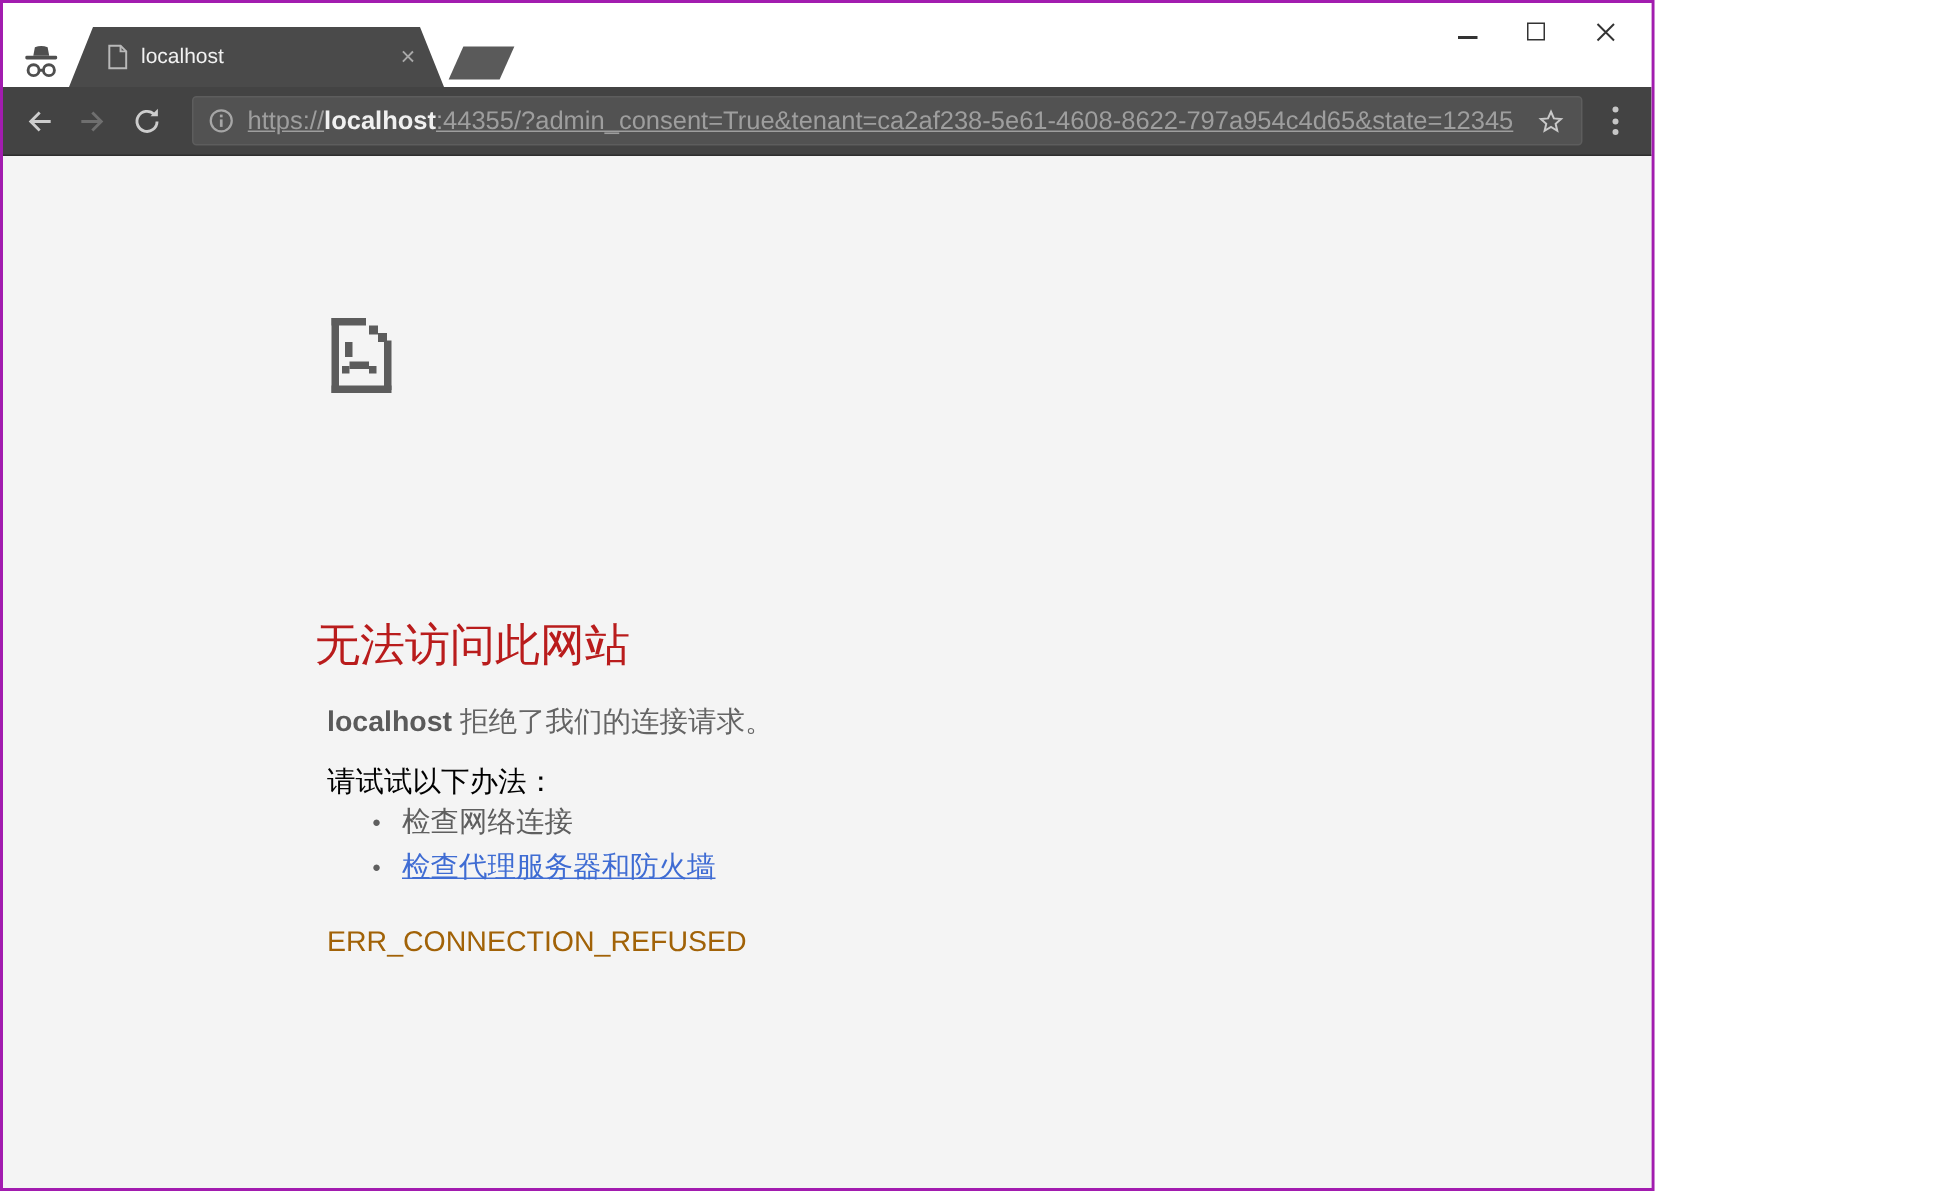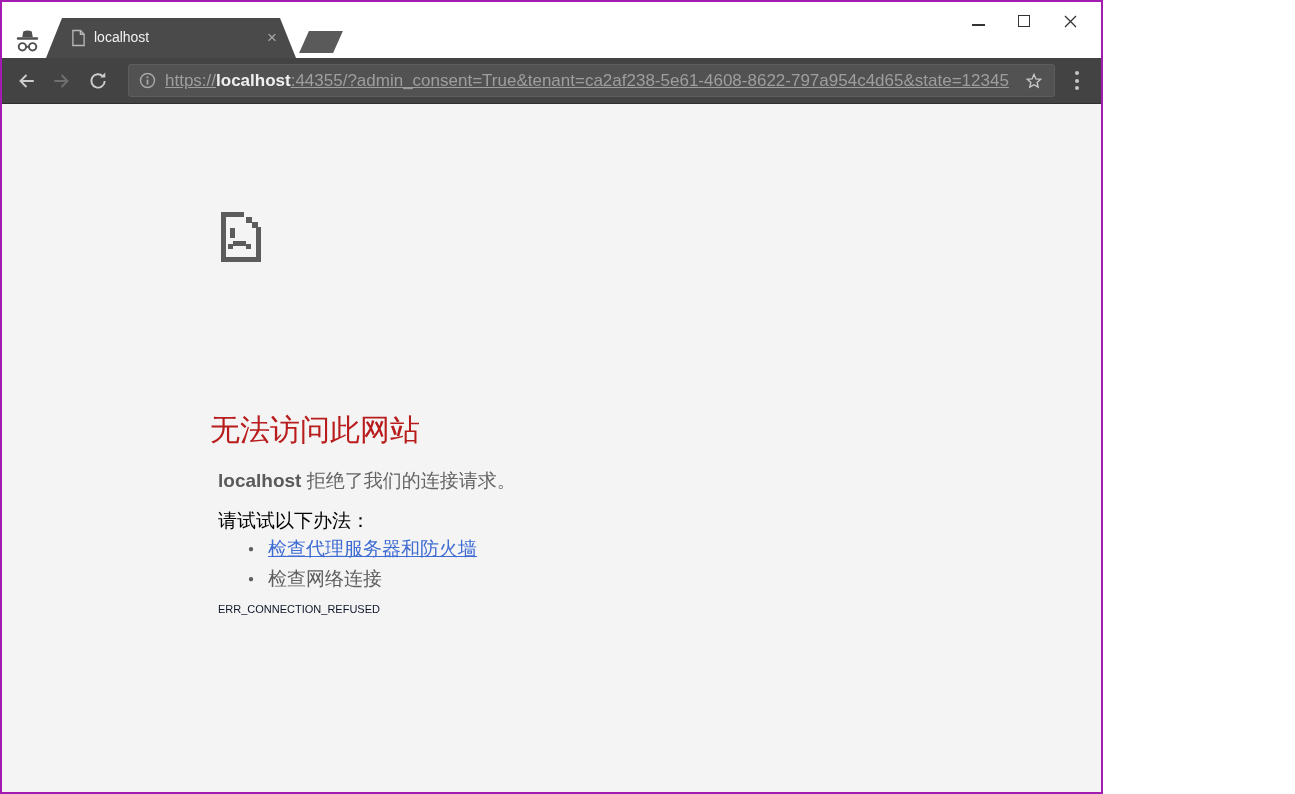--- a/index.html
+++ b/index.html
@@ -63,21 +63,21 @@
     position:absolute; left:208px; top:306px;
     font-size:30px; font-weight:400; color:#b91c1c;
   }
   .err-msg{ position:absolute; left:216px; top:364px; font-size:19px; color:#646464; }
   .err-msg b{ color:#5a5a5a; }
   .err-sugg-head{ position:absolute; left:216px; top:404px; font-size:19px; color:#000000; }
   .err-list{ position:absolute; left:216px; top:430px; list-style:none; }
   .err-list li{ position:relative; height:30px; line-height:30px; font-size:19px; color:#5f5f5f; padding-left:50px; }
   .err-list li::before{ content:"●"; position:absolute; left:30px; font-size:10px; color:#5f5f5f; }
   .err-list li a{ color:#3f6cd3; text-decoration:underline; cursor:pointer; }
-  .err-code{ position:absolute; left:216px; top:499px; font-size:11px; color:#0f172a; }
+  .err-code{ position:absolute; left:216px; top:514px; font-size:19px; color:#a16207; }
 </style>
 </head>
 <body>
 
 <div class="window">
 
   <div class="titlebar">
 
     <svg class="incognito" viewBox="0 0 28 26">
       <path d="M8.5 9 L9.6 3.2 Q14 1.2 18.4 3.2 L19.5 9 Z" fill="#4f4f4f"></path>
@@ -172,21 +172,21 @@
       </g>
     </svg>
 
     <h1 class="err-title">无法访问此网站</h1>
 
     <p class="err-msg"><b>localhost</b><span> 拒绝了我们的连接请求。</span></p>
 
     <p class="err-sugg-head">请试试以下办法：</p>
 
     <ul class="err-list">
+      <li><span>检查网络连接</span></li>
       <li><a>检查代理服务器和防火墙</a></li>
-      <li><span>检查网络连接</span></li>
     </ul>
 
     <div class="err-code">ERR_CONNECTION_REFUSED</div>
 
   </div>
 
 </div>
 
 </body></html>

